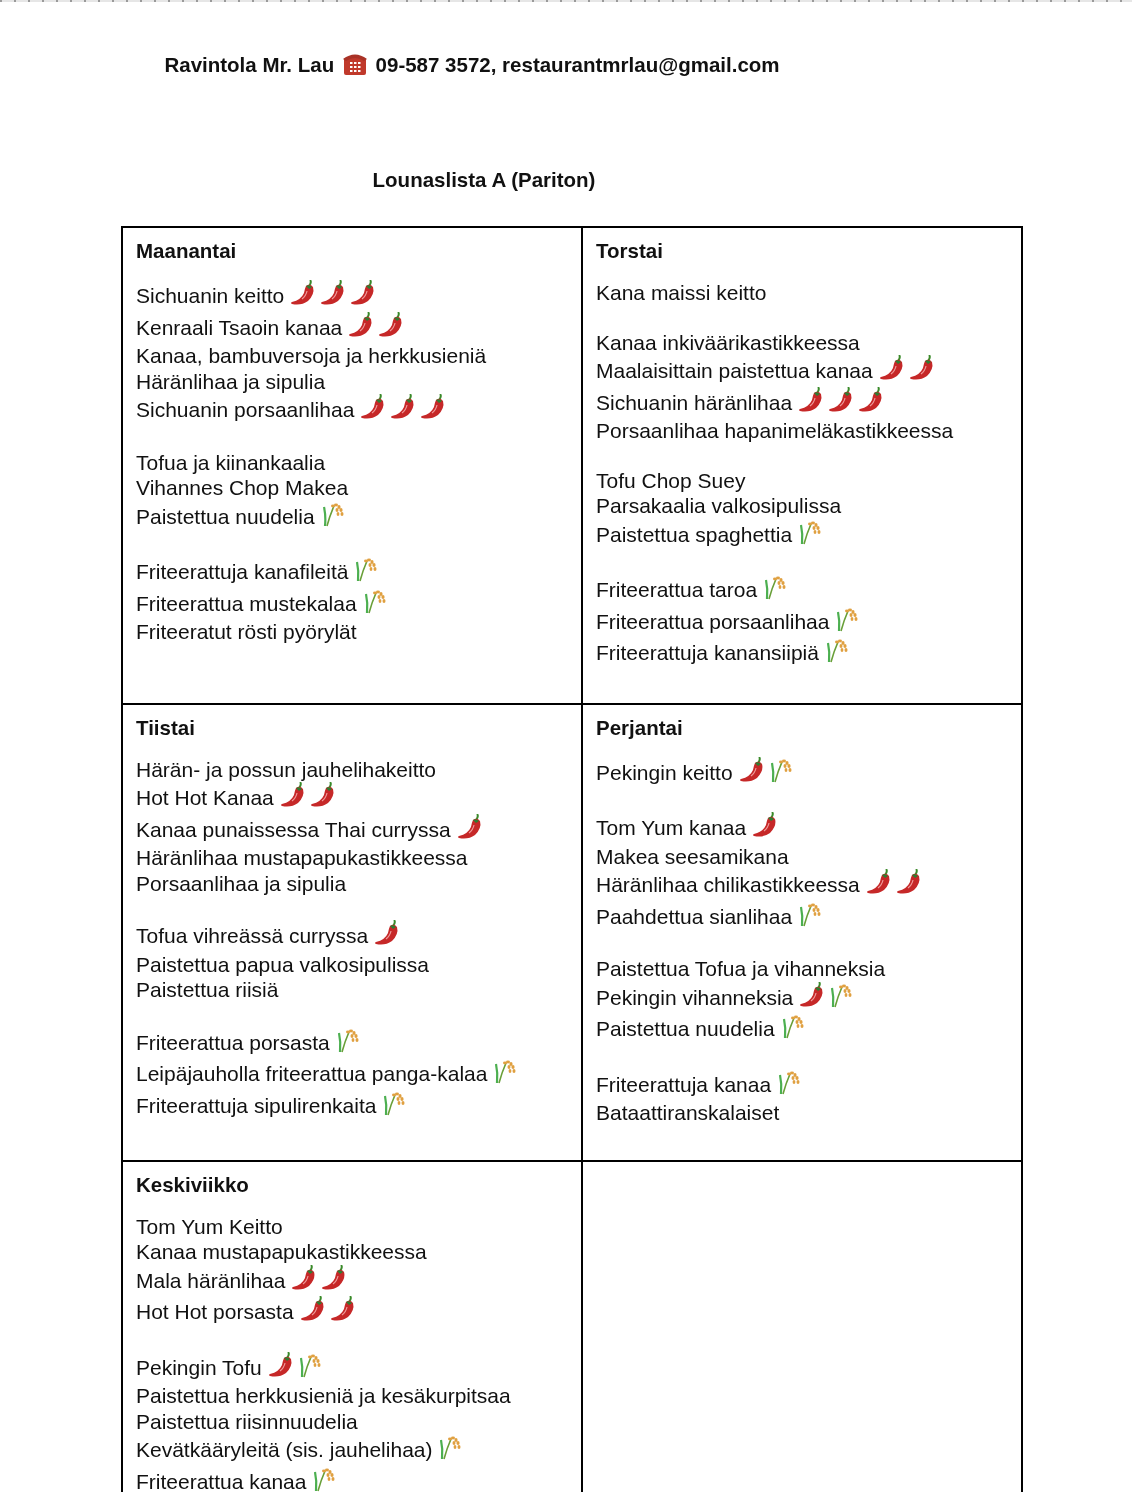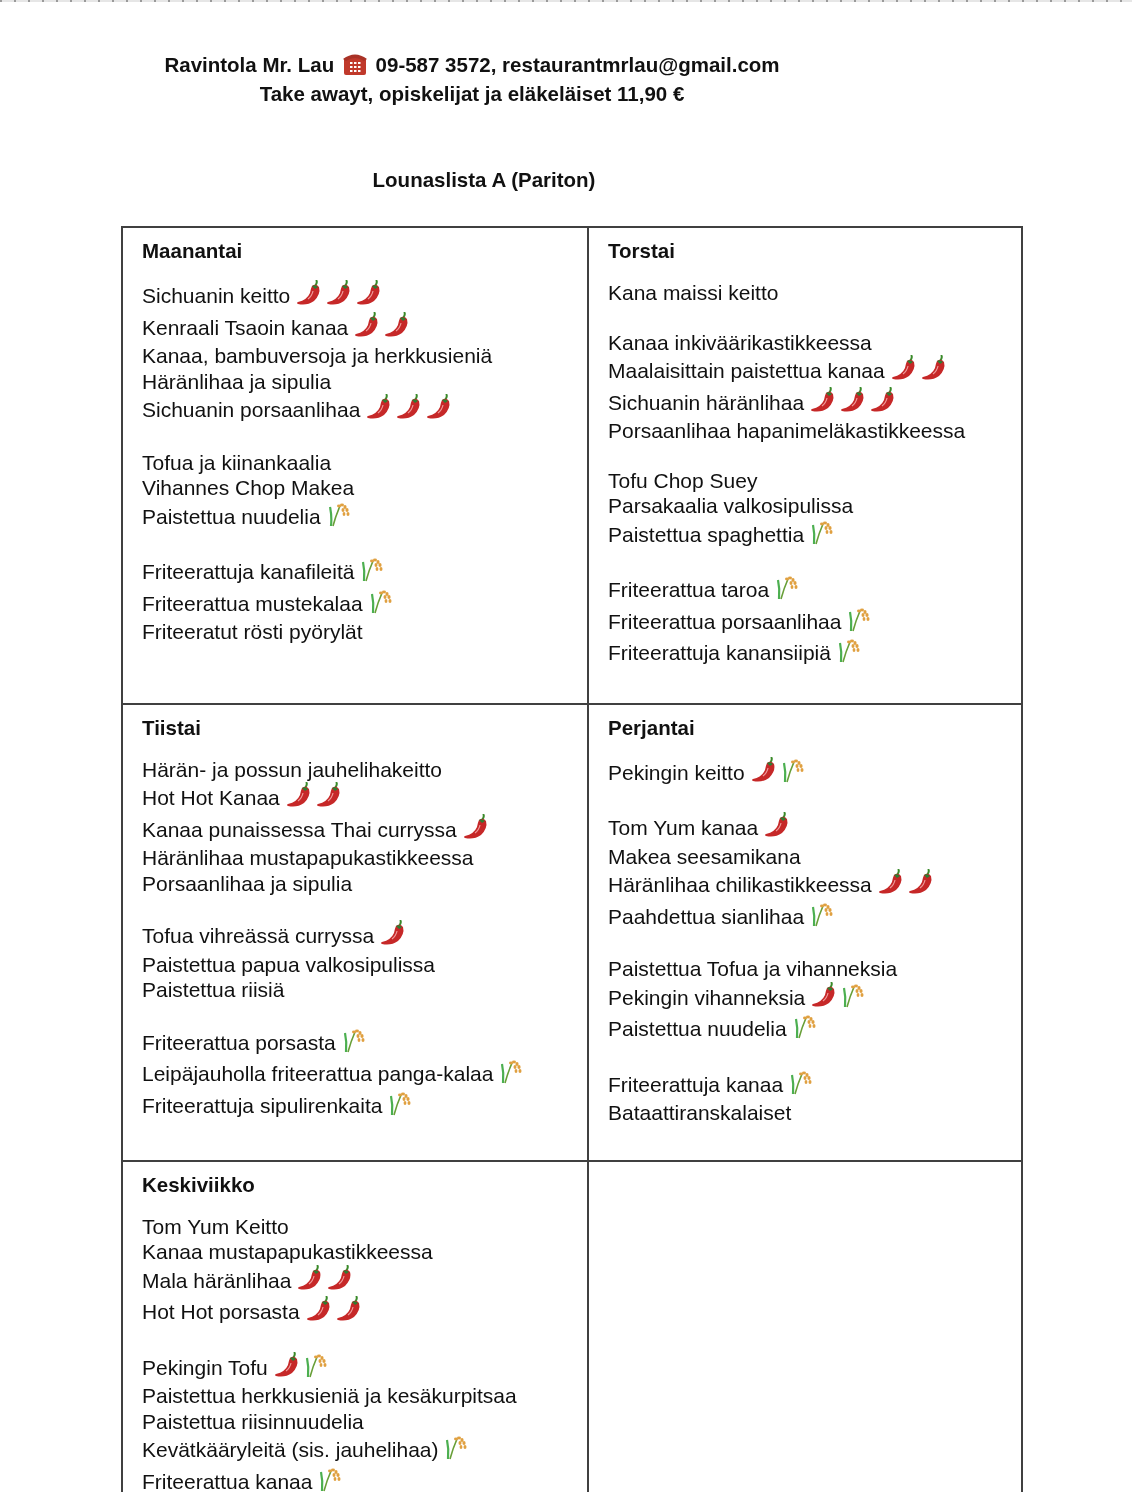--- a/index.html
+++ b/index.html
@@ -4,21 +4,21 @@
 <style>
   html, body { margin: 0; padding: 0; background: #ffffff; }
   body { width: 1132px; height: 1492px; position: relative; overflow: hidden; font-family: "Liberation Sans", sans-serif; color: #111; }
   .topline { position: absolute; left: 0; top: 0; width: 1132px; height: 2px;
     background: repeating-linear-gradient(90deg, #9a9a9a 0 2px, #e6e6e6 2px 14px); }
   .header { position: absolute; left: 0; top: 50px; width: 944px; text-align: center; font-weight: bold; font-size: 20.5px; line-height: 29px; }
   .header .line { display: block; }
   .phone { display: inline-block; width: 26px; height: 24px; vertical-align: -4px; margin: 0 2px; }
   .subtitle { position: absolute; left: 0; top: 168px; width: 968px; text-align: center; font-weight: bold; font-size: 20.5px; }
   table.menu { position: absolute; left: 121px; top: 226px; width: 902px; border-collapse: collapse; table-layout: fixed; }
-  table.menu td { border: 2px solid #404040; vertical-align: top; padding: 10px 10px 10px 19px; }
+  table.menu td { border: 2px solid #000000; vertical-align: top; padding: 10px 10px 10px 13px; }
   td.c1 { width: 435px; }
   tr.r1 td { height: 420px; }
   tr.r2 td { height: 405px; }
   tr.r3 td { height: 295px; }
   .day { font-weight: bold; font-size: 20.5px; line-height: 26px; margin-bottom: 16px; }
   .group { margin-bottom: 24px; }
   .item { font-size: 21px; line-height: 25.5px; white-space: nowrap; }
   .icons { display: inline-block; vertical-align: -3px; margin-left: 5px; }
   .chili, .rice { display: inline-block; width: 26px; height: 26px; margin-right: 4px; }
 </style>
@@ -40,21 +40,20 @@
           <rect x="8" y="14" width="2.5" height="2"></rect>
           <rect x="12" y="14" width="2.5" height="2"></rect>
           <rect x="16" y="14" width="2.5" height="2"></rect>
           <rect x="8" y="18" width="2.5" height="2"></rect>
           <rect x="12" y="18" width="2.5" height="2"></rect>
           <rect x="16" y="18" width="2.5" height="2"></rect>
         </g>
     </svg>
     <span>09-587 3572, restaurantmrlau@gmail.com</span>
   </span>
-  <span class="line">Take awayt, opiskelijat ja eläkeläiset 11,90 €</span>
 </div>
 
 <div class="subtitle">Lounaslista A (Pariton)</div>
 
 <table class="menu">
   <tbody>
       <tr class="r1">
     <td class="c1">
           <div class="day">Maanantai</div>
           <div class="group">

